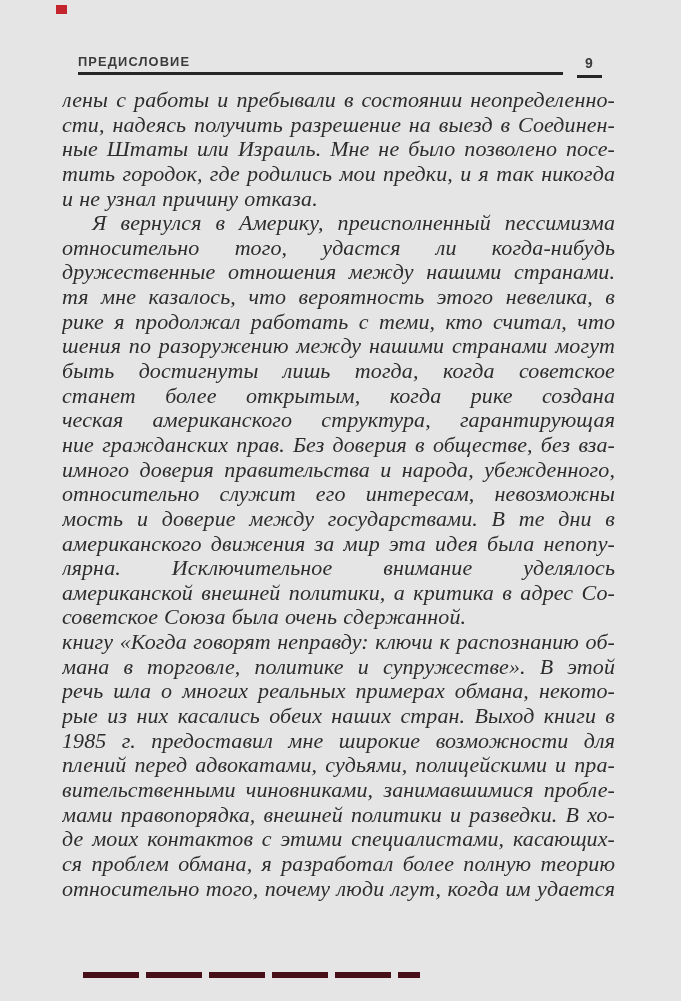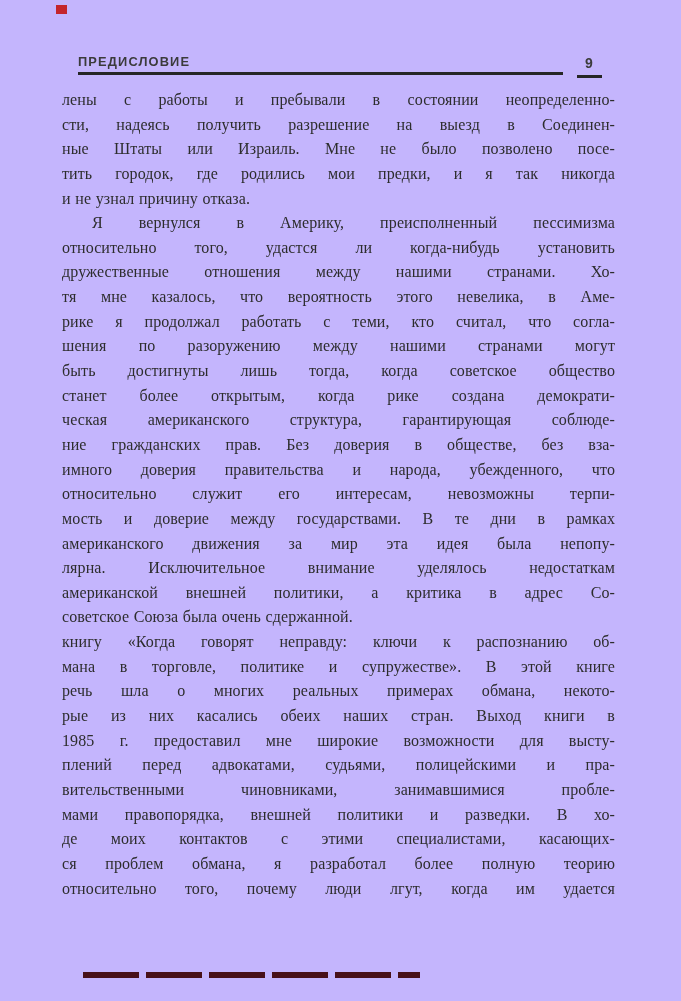--- a/index.html
+++ b/index.html
@@ -2,21 +2,21 @@
 <html><head>
 <meta charset="utf-8">
 <style>
   html, body { margin: 0; padding: 0; }
   body { background: #ffffff; }
 
   .page {
     position: relative;
     width: 681px;
     height: 1001px;
-    background: #c4b5fd;
+    background: #e5e5e5;
     overflow: hidden;
     font-family: "Liberation Serif", "DejaVu Serif", serif;
     color: #2d2d2d;
   }
 
   
   .header-title {
     position: absolute;
     left: 78px;
     top: 54px;
@@ -58,28 +58,29 @@
   }
 
   
   .body-text {
     position: absolute;
     left: 62px;
     top: 88px;
     width: 553px;
   }
   .line {
-    font-size: 16px;
+    font-size: 22px;
     line-height: 24.65px;
     height: 24.65px;
     overflow: hidden;
     text-align: justify;
     text-align-last: justify;
     letter-spacing: 0.1px;
     word-spacing: 0.5px;
+    font-style: italic;
   }
   .line.last { text-align-last: left; }
   .line.indent { text-indent: 30px; }
 
   
   .bookmark-mark {
     position: absolute;
     left: 56px;
     top: 5px;
     width: 11px;

